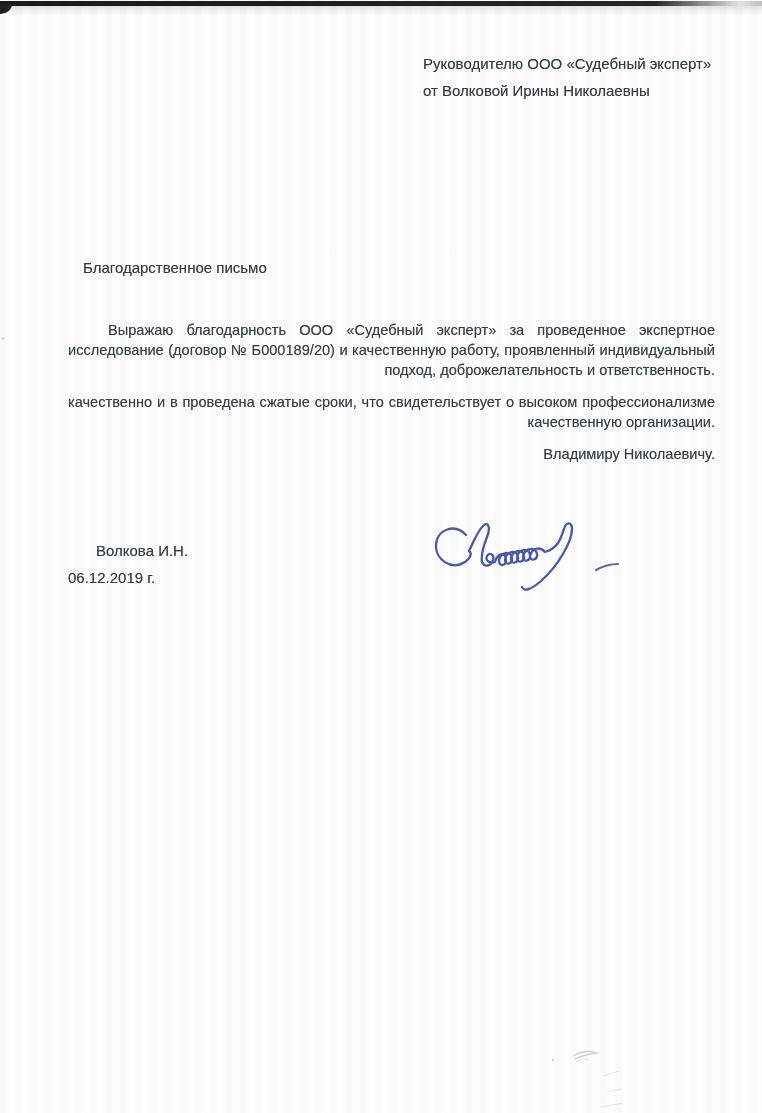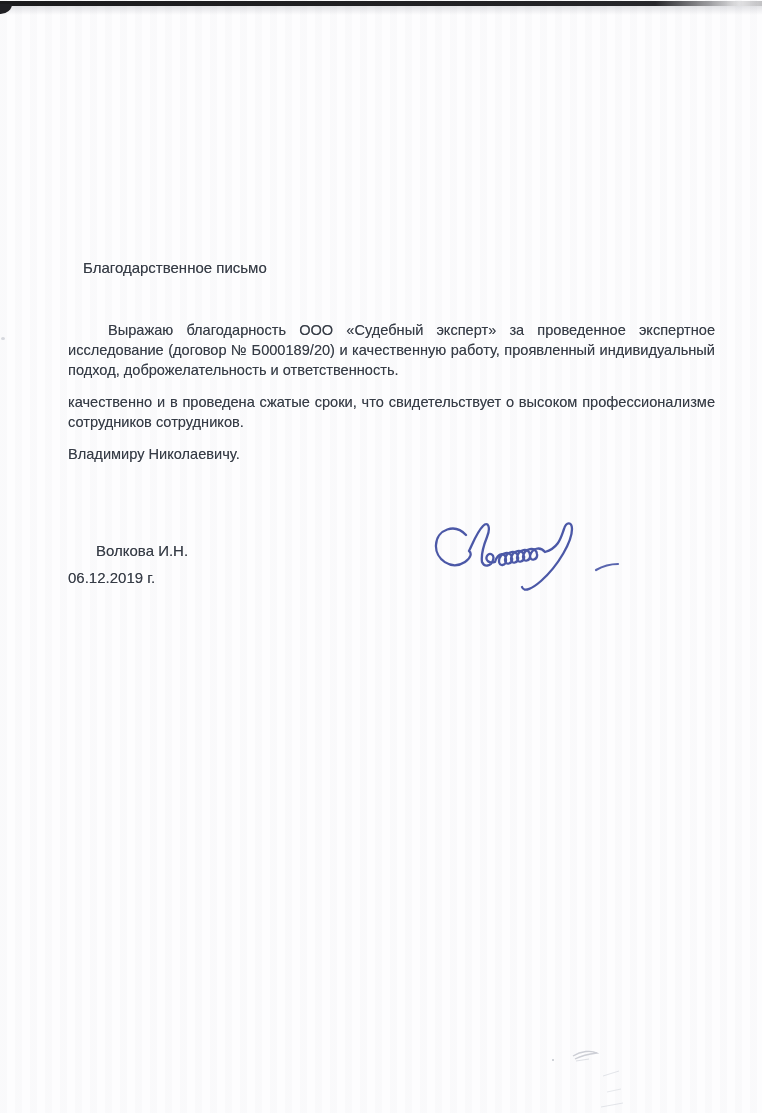--- a/index.html
+++ b/index.html
@@ -55,21 +55,21 @@
   }
   
   .body-text {
     position: absolute; left: 68px; top: 320px; width: 647px;
     font-size: 14.6px;
     text-shadow: 0 0 0.4px rgba(54,60,70,0.5);
   }
   .para { margin: 0 0 12px 0; }
   .tline { display: block; line-height: 20px; }
   .jfull { text-align: justify; text-align-last: justify; }
-  .jlast { text-align: left; }
+  .jlast { text-align: right; }
   .indent { text-indent: 40px; }
   
   .signer {
     position: absolute; left: 68px; top: 541px;
     font-size: 15px; line-height: 20px;
     text-shadow: 0 0 0.4px rgba(54,60,70,0.55);
     margin-left: 28px;
   }
   .date {
     position: absolute; left: 68px; top: 568px;
@@ -84,32 +84,36 @@
 </head>
 <body>
 
 <div class="page">
 
   <div class="scan-band"></div>
   <div class="scan-band-shadow"></div>
   <div class="scan-corner"></div>
   <div class="scan-speck-left"></div>
 
+  <div class="addressee">
+    <div>Руководителю ООО «Судебный эксперт»</div>
+    <div>от Волковой Ирины Николаевны</div>
+  </div>
 
   <div class="title">Благодарственное письмо</div>
 
   <div class="body-text">
     <p class="para">
       <span class="tline jfull indent">Выражаю благодарность ООО «Судебный эксперт» за проведенное экспертное</span>
       <span class="tline jfull">исследование (договор № Б000189/20) и качественную работу, проявленный индивидуальный</span>
       <span class="tline jlast">подход, доброжелательность и ответственность.</span>
     </p>
     <p class="para">
       <span class="tline jfull">качественно и в проведена сжатые сроки, что свидетельствует о высоком профессионализме</span>
-      <span class="tline jlast">сотрудников сотрудников.</span>
+      <span class="tline jlast">качественную организации.</span>
     </p>
     <p class="para">
       <span class="tline jlast">Владимиру Николаевичу.</span>
     </p>
   </div>
 
   <div class="signer">Волкова И.Н.</div>
   <div class="date">06.12.2019 г.</div>
 
   <svg class="signature-svg" width="205" height="90" viewBox="0 0 205 90" fill="none">

